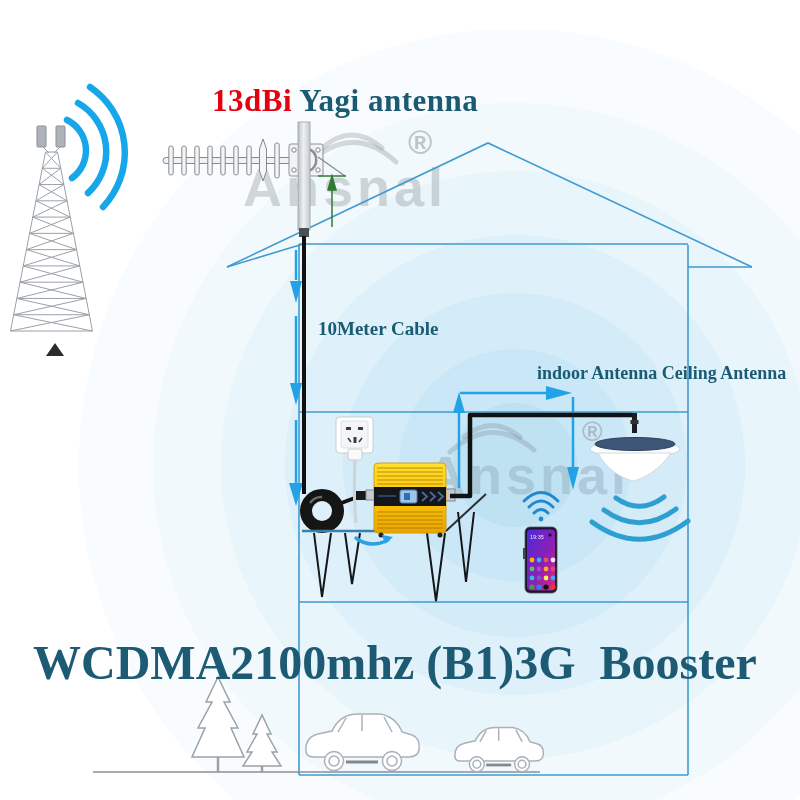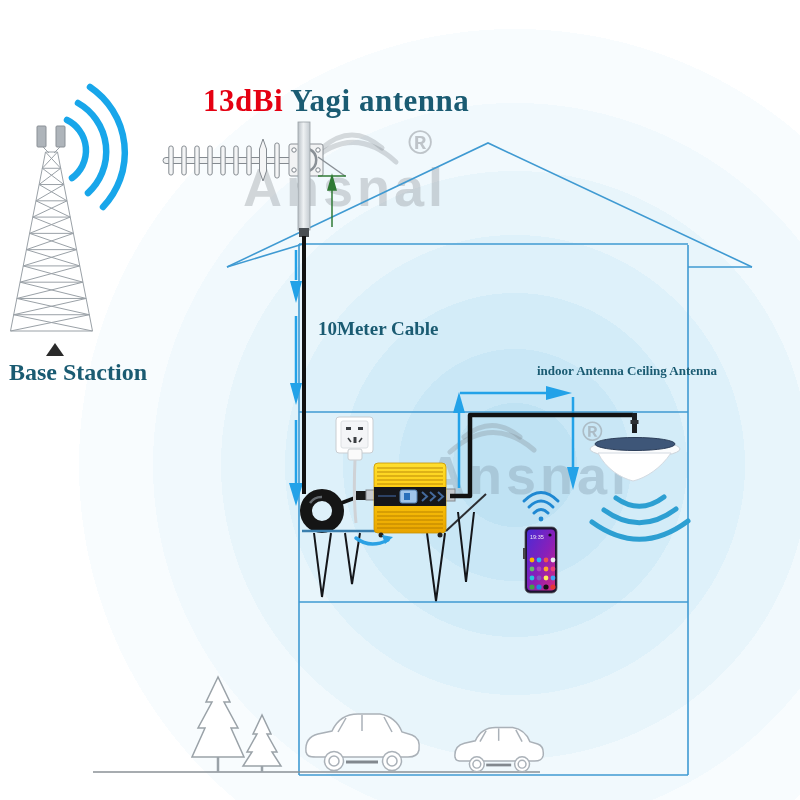--- a/index.html
+++ b/index.html
@@ -11,21 +11,21 @@
         #bfe2f3 0 62px,#c9e7f6 62px 116px,#d3ecf8 116px 172px,
         #def1fa 172px 230px,#e8f5fb 230px 294px,#f1f9fd 294px 362px,
         #f8fcfe 362px 436px,#ffffff 436px 100%);
   }
   svg{position:absolute;left:0;top:0;}
   .lbl{position:absolute;font-weight:bold;color:#1a5b72;white-space:pre;z-index:3;line-height:1;}
   .title{font-size:31px;letter-spacing:.5px;}
   .title .red{color:#e50012;}
   .base{font-size:24px;}
   .cable{font-size:19px;}
-  .indoor{font-size:13px;}
+  .indoor{font-size:18px;}
   .product{font-size:48px;color:#1d5a73;letter-spacing:0;}
   .wm{position:absolute;z-index:1;font-family:"Liberation Sans",sans-serif;font-weight:bold;
       color:rgba(135,141,148,0.34);font-size:54px;letter-spacing:4px;white-space:pre;line-height:1;}
   .wmreg{position:absolute;z-index:1;font-family:"Liberation Sans",sans-serif;font-weight:bold;
       color:rgba(148,153,159,0.55);font-size:33px;line-height:1;}
   .scene{z-index:2;}
 </style>
 </head>
 <body>
 
@@ -311,21 +311,21 @@
         <line x1="56" y1="3" x2="56" y2="19"></line>
         <path d="M78,5 L86,20" fill="none"></path>
       <line x1="40" y1="50" x2="72" y2="50" stroke="#82888e" stroke-width="3.5"></line>
       <circle cx="28" cy="49" r="9.5"></circle>
         <circle cx="28" cy="49" r="5"></circle>
       <circle cx="86" cy="49" r="9.5"></circle>
         <circle cx="86" cy="49" r="5"></circle>
     </g>
   </svg>
 
-  <div class="lbl title" style="left:203px;top:85px;"><span class="red">13dBi</span><span> Yagi antenna</span></div>
-
-  <div class="lbl base" style="left:9px;top:360px;">Base Staction</div>
+  <div class="lbl title" style="left:212px;top:85px;"><span class="red">13dBi</span><span> Yagi antenna</span></div>
+
 
   <div class="lbl cable" style="left:318px;top:319px;text-align:center;">10Meter Cable</div>
 
   <div class="lbl indoor" style="left:537px;top:364px;">indoor Antenna Ceiling Antenna</div>
 
+  <div class="lbl product" style="left:33px;top:639px;">WCDMA2100mhz (B1)3G  Booster</div>
 </div>
 
 </body></html>

